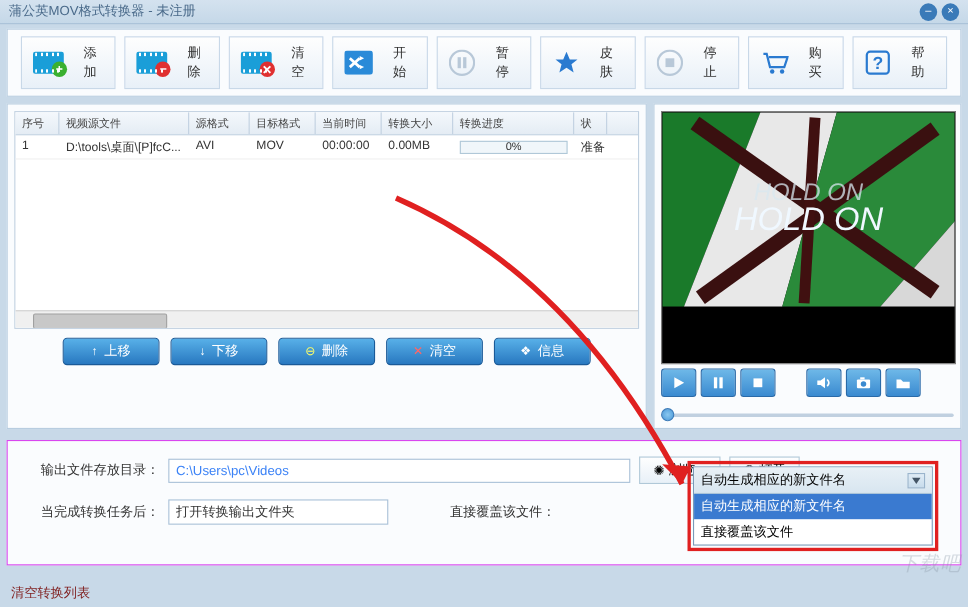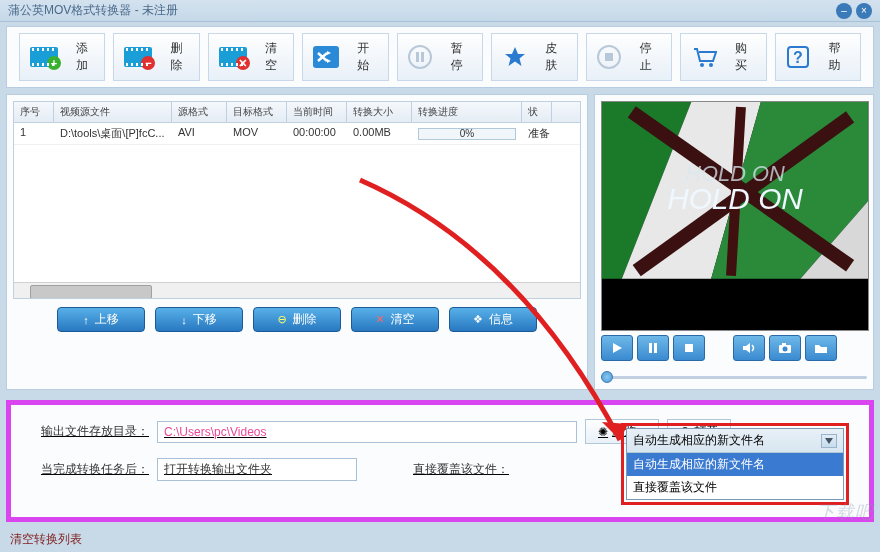--- a/index.html
+++ b/index.html
@@ -47,24 +47,24 @@
 .progress-cell { display: flex; align-items: center; }
 .progress-bar { flex: 1; height: 12px; border: 1px solid #b0c8d8; background: #f0f6fa; position: relative; }
 .progress-bar span { position: absolute; inset: 0; display: flex; align-items: center; justify-content: center; font-size: 10px; }
 .hscroll { position: absolute; bottom: 0; left: 0; right: 0; height: 16px; background: #f0f0f0; border-top: 1px solid #d0d0d0; }
 .hscroll::before { content: ''; position: absolute; left: 16px; top: 2px; height: 12px; width: 120px; background: #c8c8c8; border: 1px solid #a0a0a0; border-radius: 2px; }
 
 .list-actions { display: flex; gap: 10px; justify-content: center; padding: 8px 0 2px; }
 .pill-btn { background: linear-gradient(#58b0e8, #2878c0); color: #fff; border: 1px solid #1a5a98; border-radius: 4px; padding: 3px 16px; font-size: 12px; display: flex; align-items: center; gap: 6px; cursor: pointer; min-width: 88px; justify-content: center; }
 .pill-icon { font-size: 11px; }
 
-.output-panel { margin: 4px 6px; background: #fafcfe; border: 5px solid #d946ef; padding: 14px 18px 22px; position: relative; text-decoration: underline; }
+.output-panel { margin: 4px 6px; background: #fafcfe; border: 1px solid #d946ef; padding: 14px 18px 22px; position: relative; }
 .output-row { display: flex; align-items: center; gap: 8px; font-size: 12px; color: #333; margin-bottom: 14px; }
 .output-row label { width: 120px; text-align: right; }
-.text-input { flex: 1; max-width: 420px; border: 1px solid #a8c0d8; padding: 3px 6px; font-size: 12px; background: #fff; color: #ec4899; }
+.text-input { flex: 1; max-width: 420px; border: 1px solid #a8c0d8; padding: 3px 6px; font-size: 12px; background: #fff; color: #3b82f6; }
 .out-btn { background: linear-gradient(#fefefe, #e8f0f8); border: 1px solid #b0c8d8; padding: 3px 12px; font-size: 12px; cursor: pointer; display: flex; align-items: center; gap: 4px; }
 .combo { border: 1px solid #a8c0d8; padding: 2px 6px; font-size: 12px; background: #fff; color: #333; min-width: 160px; position: relative; }
 
 .combo-open-wrap { position: absolute; right: 20px; bottom: 12px; border: 3px solid #e02020; padding: 2px; width: 228px; }
 .combo-open { border: 1px solid #7a9ab8; background: #fff; font-size: 12px; }
 .combo-sel { background: linear-gradient(#e8f0f6, #d8e6f0); padding: 3px 6px; display: flex; justify-content: space-between; align-items: center; border-bottom: 1px solid #b0c8d8; }
 .combo-arrow { width: 16px; height: 14px; background: linear-gradient(#e0ecf6, #c8dcec); border: 1px solid #9ab4cc; display: flex; align-items: center; justify-content: center; }
 .combo-list { }
 .combo-opt { padding: 3px 6px; }
 .combo-opt.hl { background: #3a7ad0; color: #fff; }

